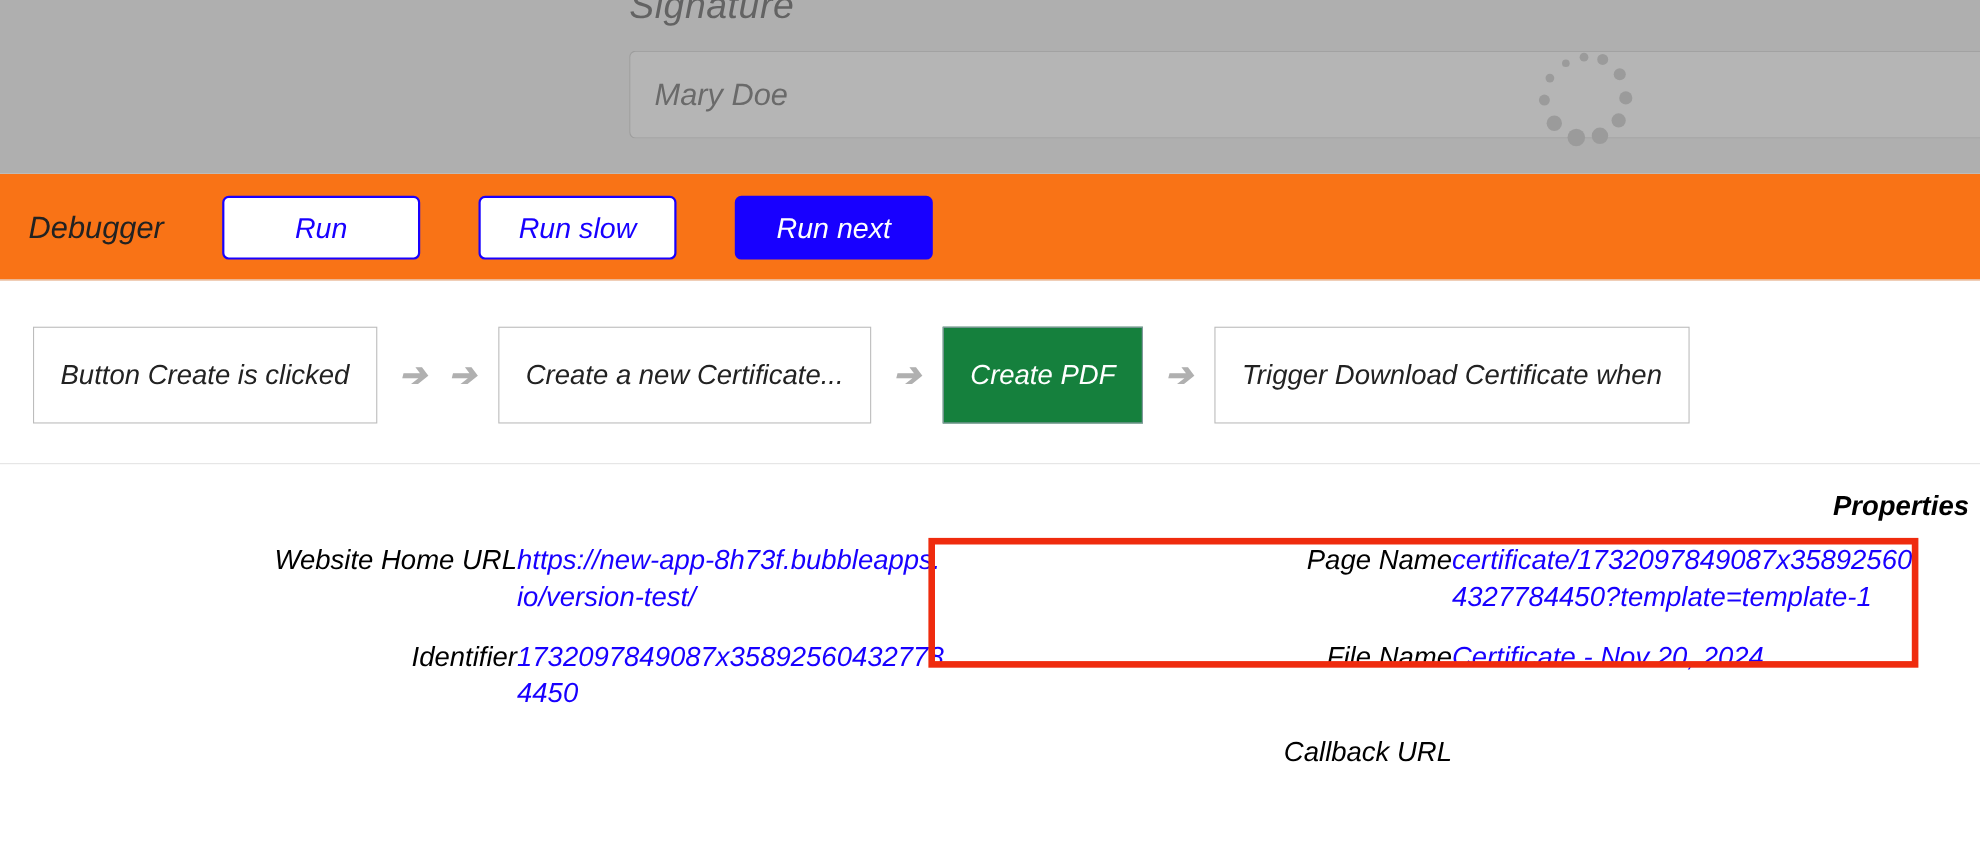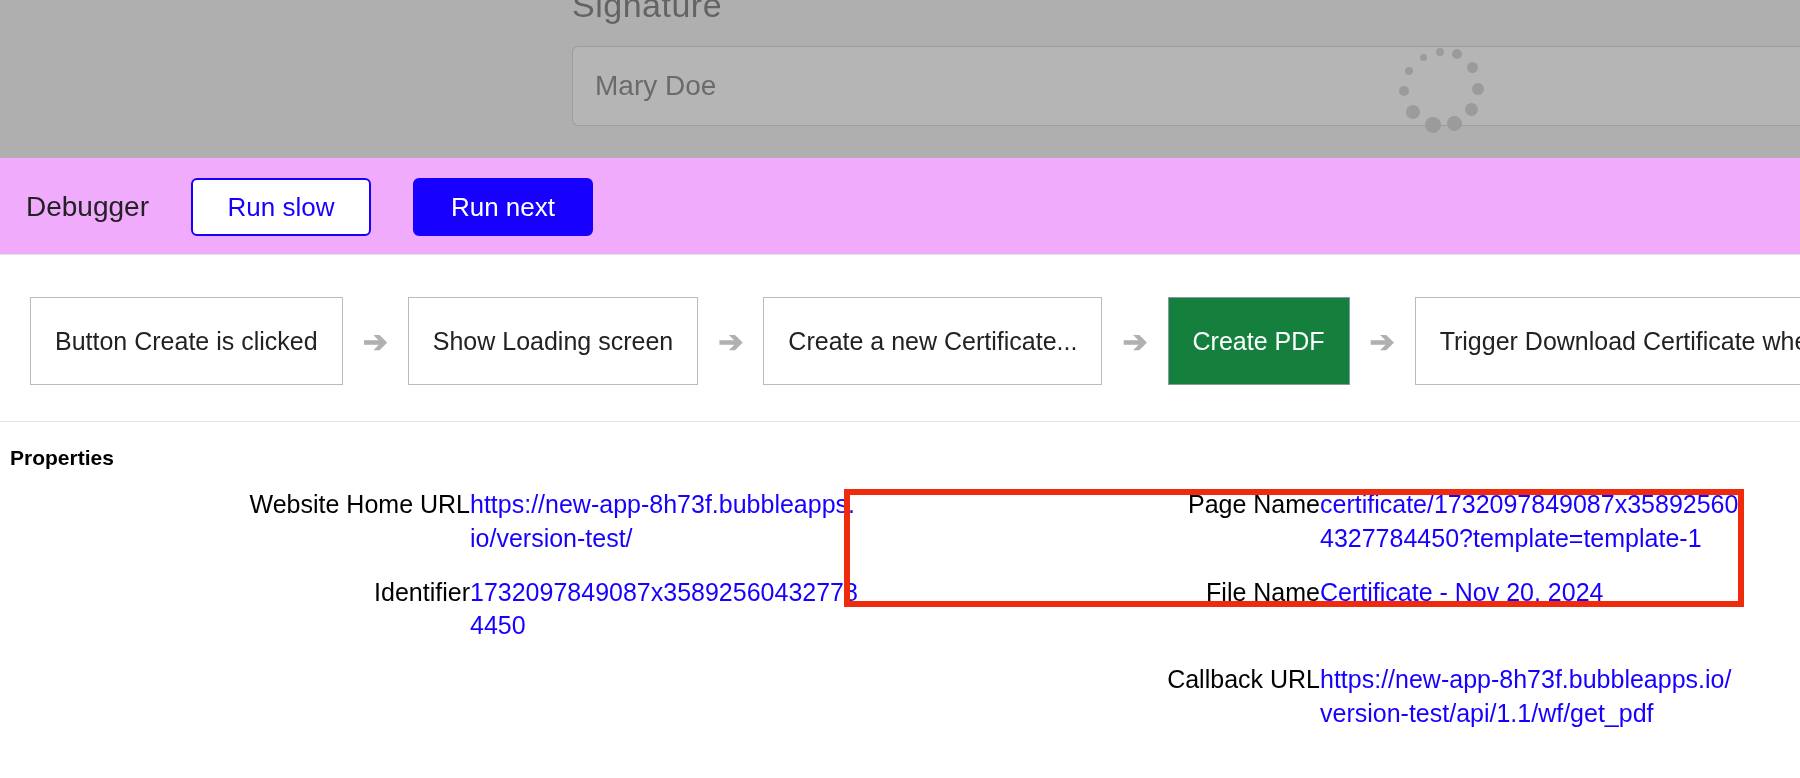--- a/index.html
+++ b/index.html
@@ -1,15 +1,15 @@
 <!DOCTYPE html>
 <html><head>
 <meta charset="utf-8">
 <style>
-  * { box-sizing: border-box; margin: 0; padding: 0; }
+  * { box-sizing: border-box; margin: 0; padding: 0; font-style: italic; }
   html, body {
     width: 1800px;
     height: 778px;
     font-family: -apple-system, BlinkMacSystemFont, "Segoe UI", Helvetica, Arial, sans-serif;
     background: #fff;
     overflow: hidden;
   }
 
   
   .backdrop {
@@ -62,24 +62,24 @@
   .spinner span {
     position: absolute;
     border-radius: 50%;
     background: #c6c6c6;
   }
 
   
   .dbg-bar {
     display: flex;
     align-items: center;
-    gap: 42px;
+    gap: 53px;
     padding: 20px 44px 18px 26px;
     border-bottom: 1px solid #e4e4e4;
-    background: #f0abfc;
+    background: #f97316;
   }
   .dbg-title {
     font-size: 28px;
     color: #222;
   }
   .btn {
     height: 58px;
     min-width: 180px;
     padding: 0 30px;
     border-radius: 6px;
@@ -133,24 +133,25 @@
     font-size: 30px;
     font-weight: bold;
     flex: 0 0 auto;
   }
 
   
   .props {
     padding: 24px 10px 0 10px;
   }
   .props-heading {
-    font-size: 21px;
+    font-size: 25px;
     font-weight: 700;
     color: #000;
     margin-bottom: 18px;
+    text-align: right;
   }
   .prop-grid {
     display: grid;
     grid-template-columns: 460px 390px 460px 420px;
     column-gap: 0;
     row-gap: 20px;
     font-size: 25px;
     line-height: 1.35;
   }
   .prop-label { color: #000; text-align: right; }
@@ -180,28 +181,28 @@
     <span style="left:16px;top:60px;width:14px;height:14px;"></span>
     <span style="left:9px;top:41px;width:10px;height:10px;"></span>
     <span style="left:15px;top:22px;width:8px;height:8px;"></span>
     <span style="left:30px;top:9px;width:7px;height:7px;"></span>
     <span style="left:46px;top:3px;width:8px;height:8px;"></span>
   </div>
 </div>
 
 <div class="dbg-bar">
   <span class="dbg-title">Debugger</span>
+  <span class="btn btn-outline">Run</span>
   <span class="btn btn-outline">Run slow</span>
   <span class="btn btn-primary">Run next</span>
 </div>
 
 <div class="steps">
   <span class="step">Button Create is clicked</span>
   <span class="arrow">➔</span>
-  <span class="step">Show Loading screen</span>
   <span class="arrow">➔</span>
   <span class="step">Create a new Certificate...</span>
   <span class="arrow">➔</span>
   <span class="step step-active">Create PDF</span>
   <span class="arrow">➔</span>
   <span class="step">Trigger Download Certificate when</span>
 </div>
 
 <div class="props">
   <div class="props-heading">Properties</div>
@@ -212,17 +213,16 @@
     <div class="prop-link">certificate/1732097849087x358925604327784450?template=template-1</div>
 
     <div class="prop-label">Identifier</div>
     <div class="prop-link">1732097849087x358925604327784450</div>
     <div class="prop-label">File Name</div>
     <div class="prop-link">Certificate - Nov 20, 2024</div>
 
     <div></div>
       <div></div>
     <div class="prop-label">Callback URL</div>
-    <div class="prop-link">https://new-app-8h73f.bubbleapps.io/version-test/api/1.1/wf/get_pdf</div>
   </div>
 </div>
 
 <div class="hlbox" id="hlbox" style="left: 844px; top: 489px; width: 900px; height: 118px;"></div>
 
 </body></html>

